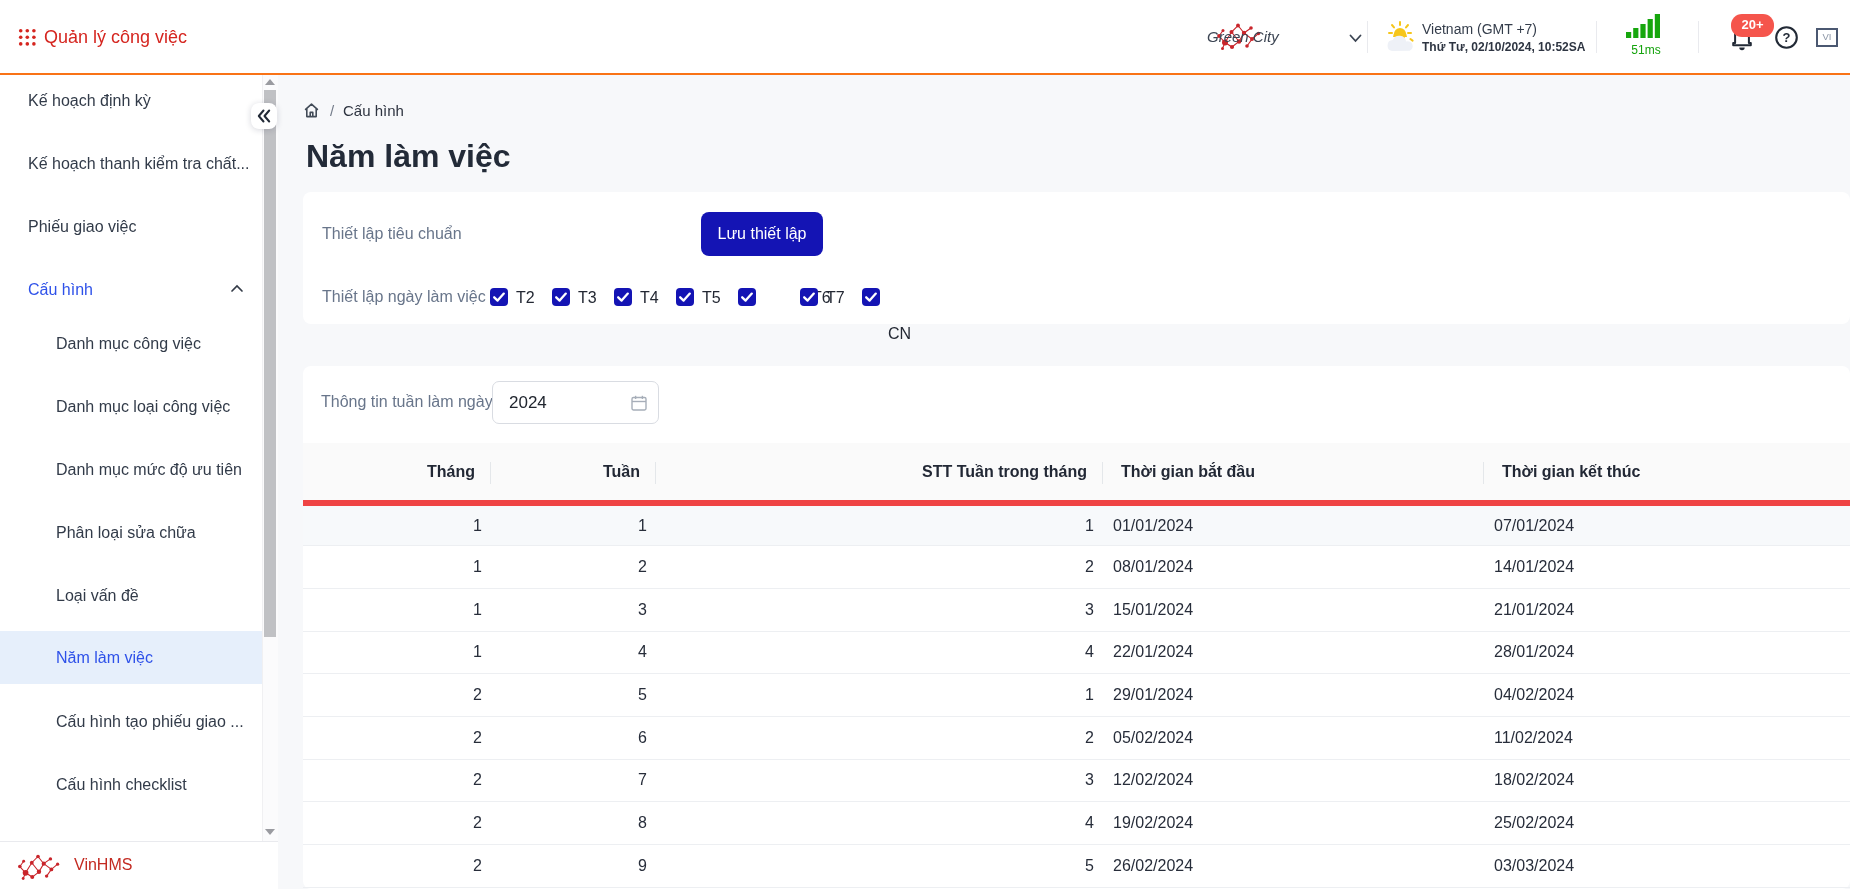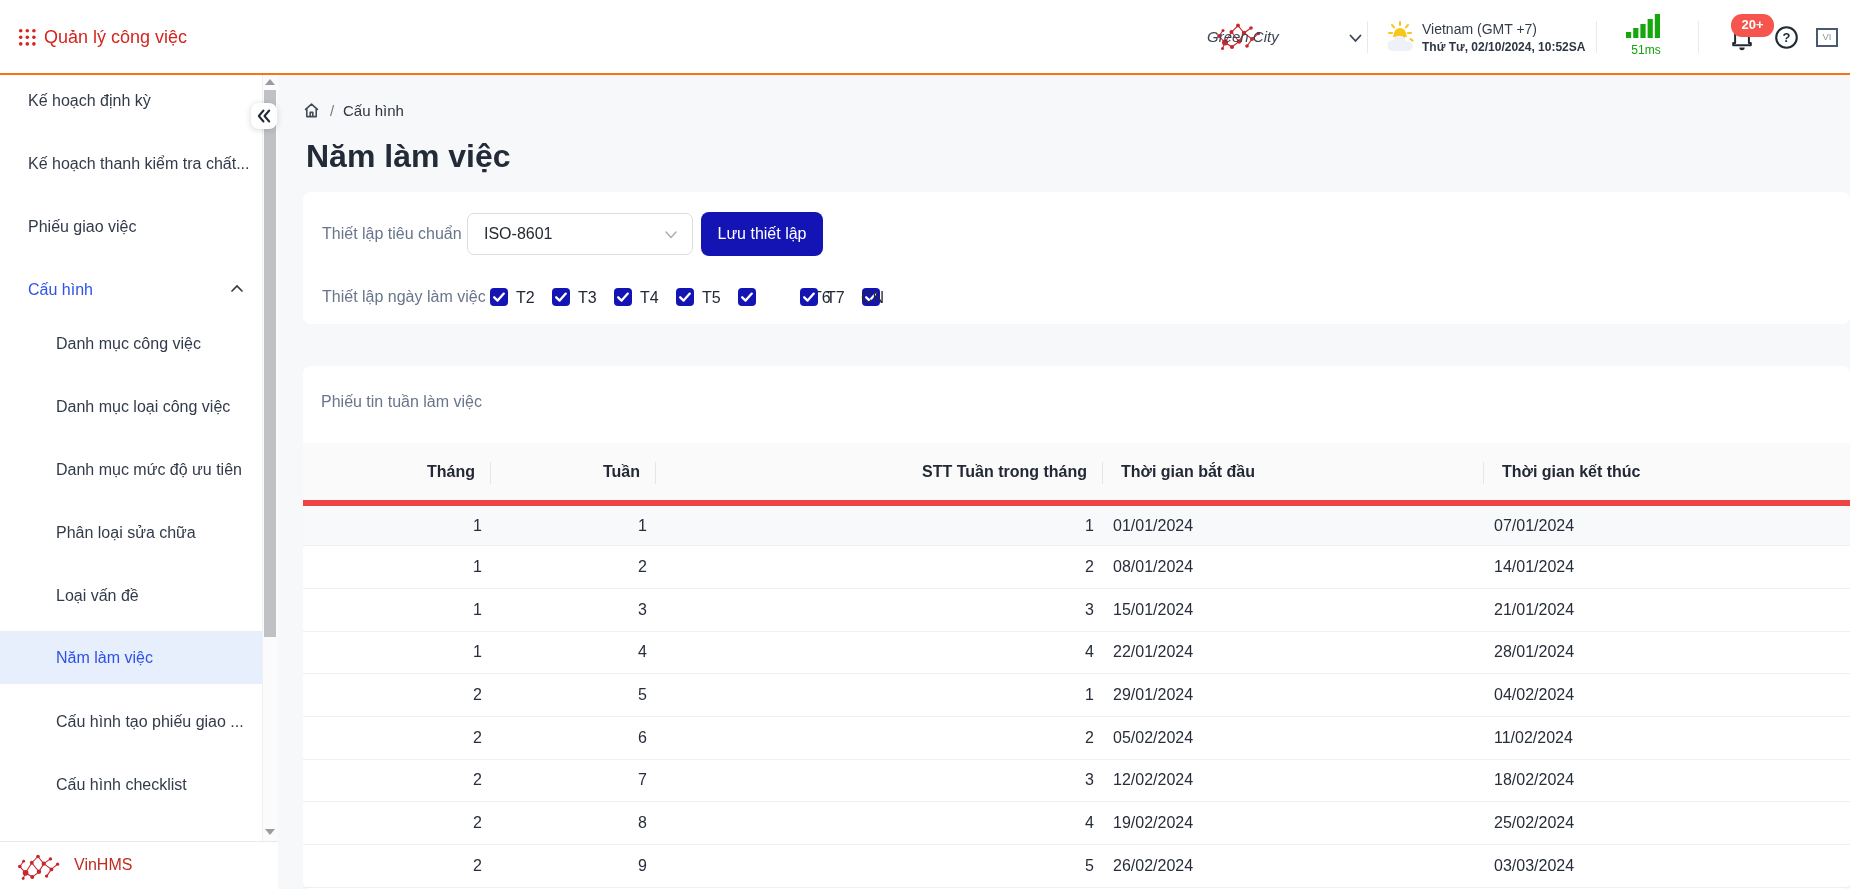--- a/index.html
+++ b/index.html
@@ -200,25 +200,20 @@
     <svg class="abs" style="left:0px;top:1px" width="17" height="17" viewBox="0 0 17 17">
       <path d="M2.6 7.4 L8.5 2.2 L14.4 7.4 M3.8 6.6 V14.6 H13.2 V6.6 M7.2 14.6 V10.4 H9.8 V14.6" fill="none" stroke="#424b57" stroke-width="1.6" stroke-linejoin="round" stroke-linecap="round"></path>
     </svg>
     <span style="position:absolute;left:27px;top:1px;color:#737b89;">/</span>
     <span style="position:absolute;left:40px;top:1px;color:#2e3440;">Cấu hình</span>
   </div>
   <div id="pagetitle">Năm làm việc</div>
 
   <div class="card" id="card1">
     <div class="flabel" style="left:19px;top:33px">Thiết lập tiêu chuẩn</div>
-    <div id="select1">ISO-8601
-      <svg class="abs" style="left:197px;top:17px" width="12" height="8" viewBox="0 0 12 8">
-          <path d="M1 1 L6 6.5 L11 1" stroke="#a7aeb9" stroke-width="1.5" fill="none" stroke-linecap="round"></path>
-        </svg>
-    </div>
     <div id="btn1">Lưu thiết lập</div>
     <div class="flabel" style="left:19px;top:96px">Thiết lập ngày làm việc</div>
   <div class="cb" style="left: 187px;"><svg width="18" height="18" viewBox="0 0 18 18">
           <path d="M4.2 9.3 L7.6 12.6 L13.8 5.6" stroke="#fff" stroke-width="2.3" fill="none" stroke-linecap="round" stroke-linejoin="round"></path>
         </svg></div>
       <div class="cbl" style="left: 213px;">T2</div>
       <div class="cb" style="left: 249px;"><svg width="18" height="18" viewBox="0 0 18 18">
           <path d="M4.2 9.3 L7.6 12.6 L13.8 5.6" stroke="#fff" stroke-width="2.3" fill="none" stroke-linecap="round" stroke-linejoin="round"></path>
         </svg></div>
       <div class="cbl" style="left: 275px;">T3</div>
@@ -234,25 +229,33 @@
           <path d="M4.2 9.3 L7.6 12.6 L13.8 5.6" stroke="#fff" stroke-width="2.3" fill="none" stroke-linecap="round" stroke-linejoin="round"></path>
         </svg></div>
       <div class="cbl" style="left: 461px; margin-left: 48px;">T6</div>
       <div class="cb" style="left: 497px;"><svg width="18" height="18" viewBox="0 0 18 18">
           <path d="M4.2 9.3 L7.6 12.6 L13.8 5.6" stroke="#fff" stroke-width="2.3" fill="none" stroke-linecap="round" stroke-linejoin="round"></path>
         </svg></div>
       <div class="cbl" style="left: 523px;">T7</div>
       <div class="cb" style="left: 559px;"><svg width="18" height="18" viewBox="0 0 18 18">
           <path d="M4.2 9.3 L7.6 12.6 L13.8 5.6" stroke="#fff" stroke-width="2.3" fill="none" stroke-linecap="round" stroke-linejoin="round"></path>
         </svg></div>
-      <div class="cbl" style="left: 558px;">CN</div>
+      <div class="cbl" style="left: 585px; margin-top: 36px;">CN</div>
     </div>
 
   <div class="card" id="card2">
-    <div class="flabel" style="left:18px;top:27px">Phiếu tin tuần làm việc</div>
+    <div class="flabel" style="left:18px;top:27px">Thông tin tuần làm ngày</div>
+    <div id="input1">2024
+      <svg class="abs" style="left:138px;top:13px" width="16" height="16" viewBox="0 0 16 16">
+        <rect x="1" y="2.5" width="14" height="12.5" rx="1.4" fill="none" stroke="#a7aeb9" stroke-width="1.4"></rect>
+        <line x1="1" y1="6.5" x2="15" y2="6.5" stroke="#a7aeb9" stroke-width="1.4"></line>
+        <line x1="4.6" y1="0.8" x2="4.6" y2="4" stroke="#a7aeb9" stroke-width="1.4"></line>
+        <line x1="11.4" y1="0.8" x2="11.4" y2="4" stroke="#a7aeb9" stroke-width="1.4"></line>
+      </svg>
+    </div>
     <table id="tbl">
       <colgroup>
           <col class="c1">
           <col class="c2">
           <col class="c3">
           <col class="c4">
           <col class="c5">
         </colgroup>
       <tbody>
           <tr>

